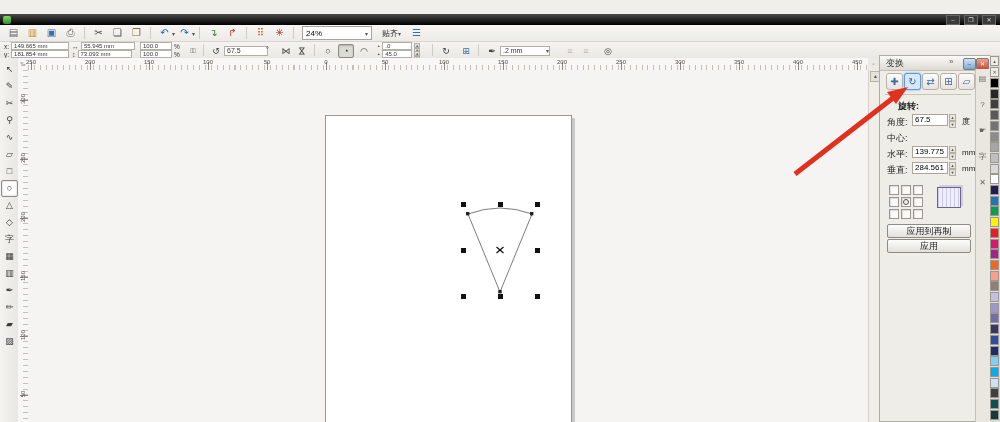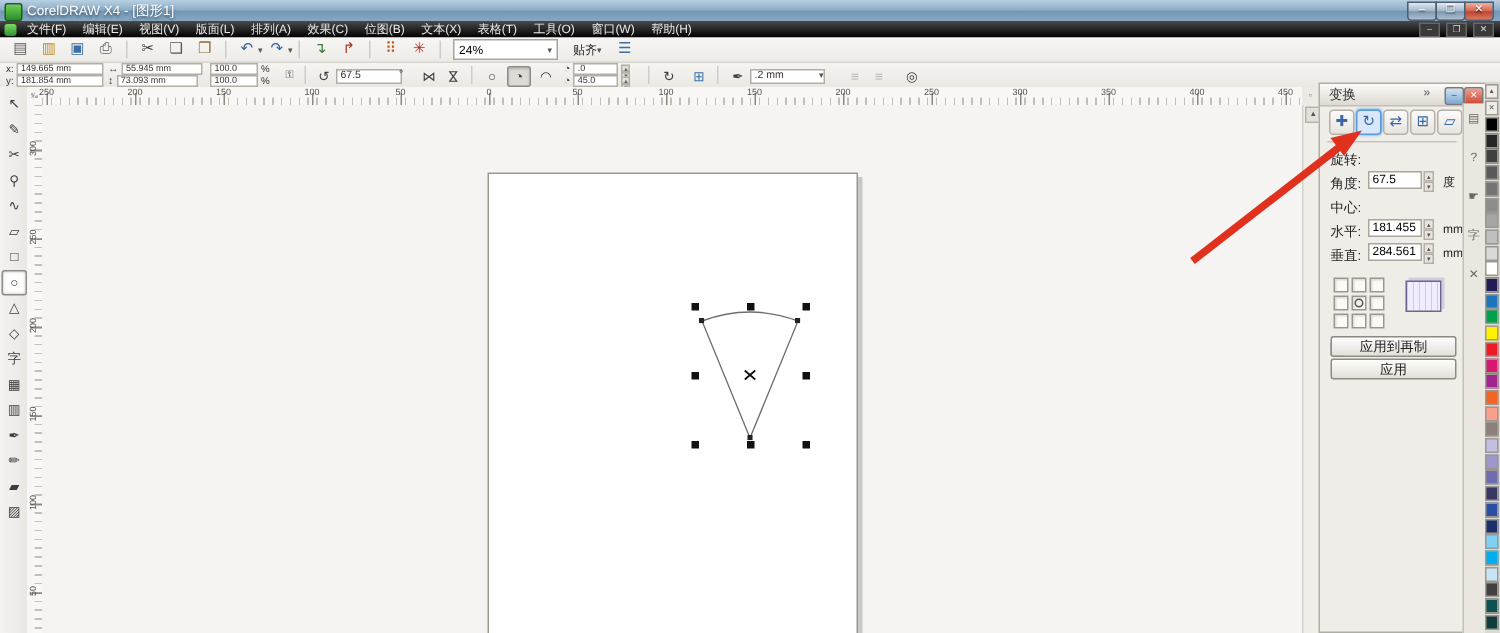--- a/index.html
+++ b/index.html
@@ -112,44 +112,23 @@
   .palbtn{position:absolute;left:0px;width:9px;height:10px;background:#efede8;border:1px solid #9c9890;
     font-size:5px;line-height:9px;text-align:center;color:#555;box-sizing:border-box;}
   
   #overlay{left:0;top:0;pointer-events:none;}
 </style>
 </head>
 <body>
 
 <div id="app">
 
-  <div id="titlebar" class="abs">
-    <div id="app-icon" class="abs"></div>
-    <div id="title-text" class="abs">CorelDRAW X4 - [图形1]</div>
-    <div class="abs winbtn" style="right:42px;">–</div>
-    <div class="abs winbtn" style="right:23px;">❐</div>
-    <div class="abs winbtn" id="btn-close" style="right:4px;">✕</div>
-  </div>
 
   <div id="menubar" class="abs"></div>
   <div id="menu-logo" class="abs"></div>
-  <div id="menu-items" class="abs">
-      <span class="menu-item">文件(F)</span>
-      <span class="menu-item">编辑(E)</span>
-      <span class="menu-item">视图(V)</span>
-      <span class="menu-item">版面(L)</span>
-      <span class="menu-item">排列(A)</span>
-      <span class="menu-item">效果(C)</span>
-      <span class="menu-item">位图(B)</span>
-      <span class="menu-item">文本(X)</span>
-      <span class="menu-item">表格(T)</span>
-      <span class="menu-item">工具(O)</span>
-      <span class="menu-item">窗口(W)</span>
-      <span class="menu-item">帮助(H)</span>
-    </div>
   <div id="doc-controls" class="abs">
     <span class="docbtn">–</span>
     <span class="docbtn">❐</span>
     <span class="docbtn">✕</span>
   </div>
 
   <div id="stdbar" class="abs">
     <span id="std-icons" style="display:flex;align-items:center;">
         <span class="tbicon" style="color: rgb(91, 91, 91);">▤</span>
         <span class="tbicon" style="color: rgb(192, 143, 42);">▥</span>
@@ -340,32 +319,32 @@
     </div>
     <div id="xfrm-btns">
         <span class="xbtn" style="left: 0px;">✚</span>
         <span class="xbtn active" style="left: 18px;">↻</span>
         <span class="xbtn" style="left: 36px;">⇄</span>
         <span class="xbtn" style="left: 54px;">⊞</span>
         <span class="xbtn" style="left: 72px;">▱</span>
       </div>
     <div id="dk-sep"></div>
 
-    <span class="dklabel" style="left:7px;top:44px;">旋转:</span>
+    <span class="dklabel" style="left:18px;top:44px;font-weight:bold;">旋转:</span>
     <span class="dklabel" style="left:7px;top:60px;">角度:</span>
     <span class="dkfield" style="left:32px;top:58px;">67.5</span>
     <span class="dkspin" style="left:69px;top:58px;">
         <span>▲</span>
         <span>▼</span>
       </span>
     <span class="dkunit" style="left:82px;top:60px;">度</span>
 
     <span class="dklabel" style="left:7px;top:76px;">中心:</span>
     <span class="dklabel" style="left:7px;top:92px;">水平:</span>
-    <span class="dkfield" style="left:32px;top:90px;">181.455</span>
+    <span class="dkfield" style="left:32px;top:90px;">139.775</span>
     <span class="dkspin" style="left:69px;top:90px;">
         <span>▲</span>
         <span>▼</span>
       </span>
     <span class="dkunit" style="left:82px;top:92px;">mm</span>
 
     <span class="dklabel" style="left:7px;top:108px;">垂直:</span>
     <span class="dkfield" style="left:32px;top:106px;">284.561</span>
     <span class="dkspin" style="left:69px;top:106px;">
         <span>▲</span>

